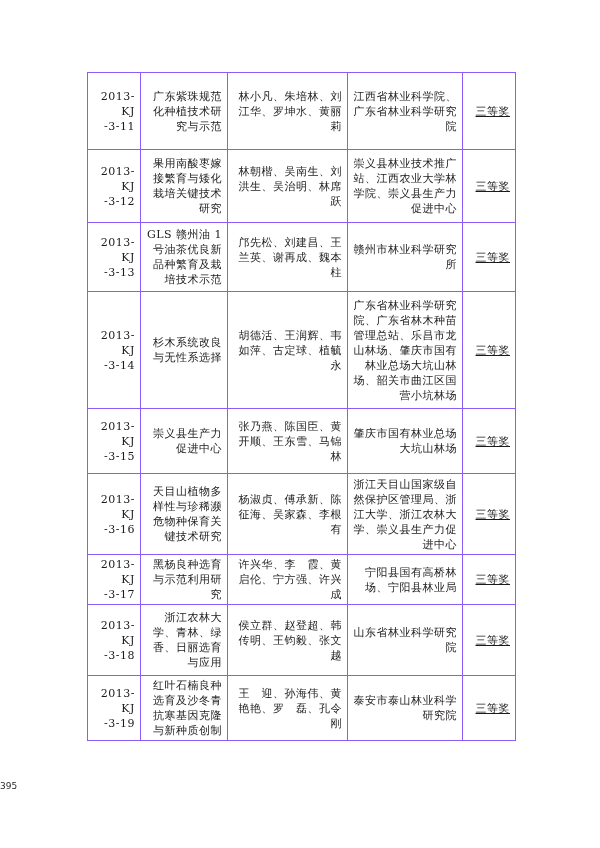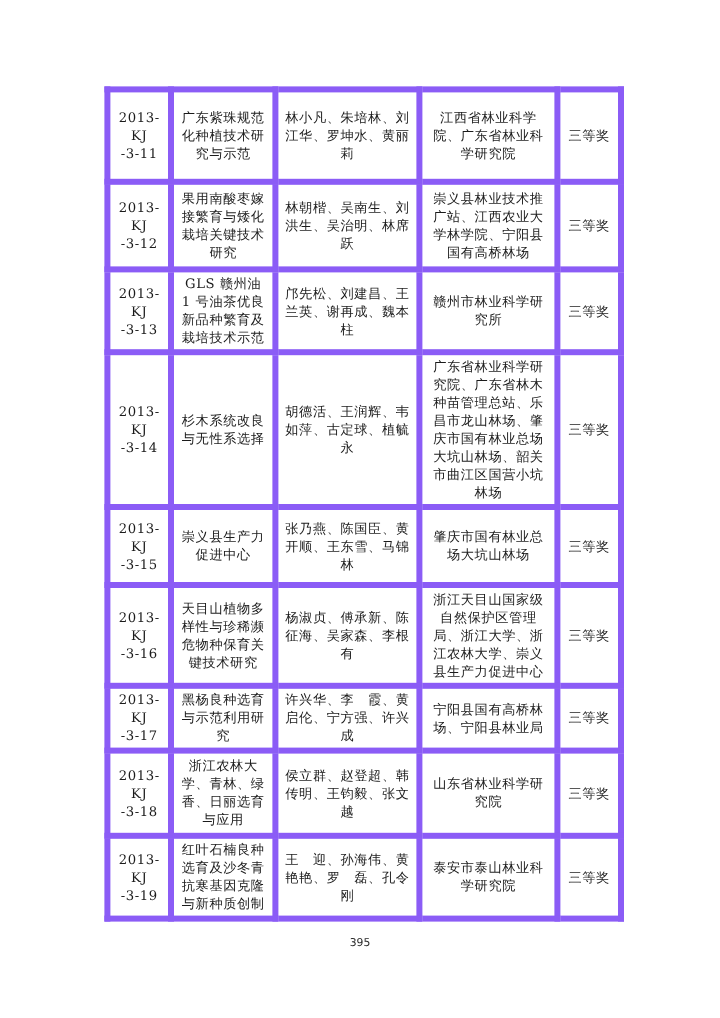--- a/index.html
+++ b/index.html
@@ -21,42 +21,43 @@
     position: absolute;
     left: 87px;
     top: 72px;
     width: 428px;
     border-collapse: collapse;
     table-layout: fixed;
     font-size: 11px;
     line-height: 15px;
   }
   table.awards-table td {
-    border: 5px solid #8b5cf6;
-    text-align: center;
+    border: 1px solid #8b5cf6;
+    text-align: right;
     vertical-align: middle;
     padding: 2px 5px;
     word-break: break-all;
     letter-spacing: 0.5px;
   }
   td.cell-code {
     white-space: pre-line;
     letter-spacing: 0px;
     padding: 2px 2px;
   }
   td.cell-award {
     letter-spacing: 1px;
     padding: 2px 2px;
+    text-decoration: underline;
   }
   .page-number {
     position: absolute;
     top: 781px;
     left: 0;
     width: 600px;
-    text-align: center;
+    text-align: left;
     font-size: 9px;
     color: #2a2a2a;
     font-family: "DejaVu Sans", "Liberation Sans", sans-serif;
   }
 </style>
 </head>
 <body>
 
 <div class="doc-page">
 
@@ -75,21 +76,21 @@
         <td class="cell-title">广东紫珠规范化种植技术研究与示范</td>
         <td class="cell-auth">林小凡、朱培林、刘江华、罗坤水、黄丽莉</td>
         <td class="cell-org">江西省林业科学院、广东省林业科学研究院</td>
         <td class="cell-award">三等奖</td>
       </tr>
       <tr style="height:73px">
         <td class="cell-code">2013-KJ
 -3-12</td>
         <td class="cell-title">果用南酸枣嫁接繁育与矮化栽培关键技术研究</td>
         <td class="cell-auth">林朝楷、吴南生、刘洪生、吴治明、林席跃</td>
-        <td class="cell-org">崇义县林业技术推广站、江西农业大学林学院、宁阳县国有高桥林场</td>
+        <td class="cell-org">崇义县林业技术推广站、江西农业大学林学院、崇义县生产力促进中心</td>
         <td class="cell-award">三等奖</td>
       </tr>
       <tr style="height:69px">
         <td class="cell-code">2013-KJ
 -3-13</td>
         <td class="cell-title">GLS 赣州油 1 号油茶优良新品种繁育及栽培技术示范</td>
         <td class="cell-auth">邝先松、刘建昌、王兰英、谢再成、魏本柱</td>
         <td class="cell-org">赣州市林业科学研究所</td>
         <td class="cell-award">三等奖</td>
       </tr>

